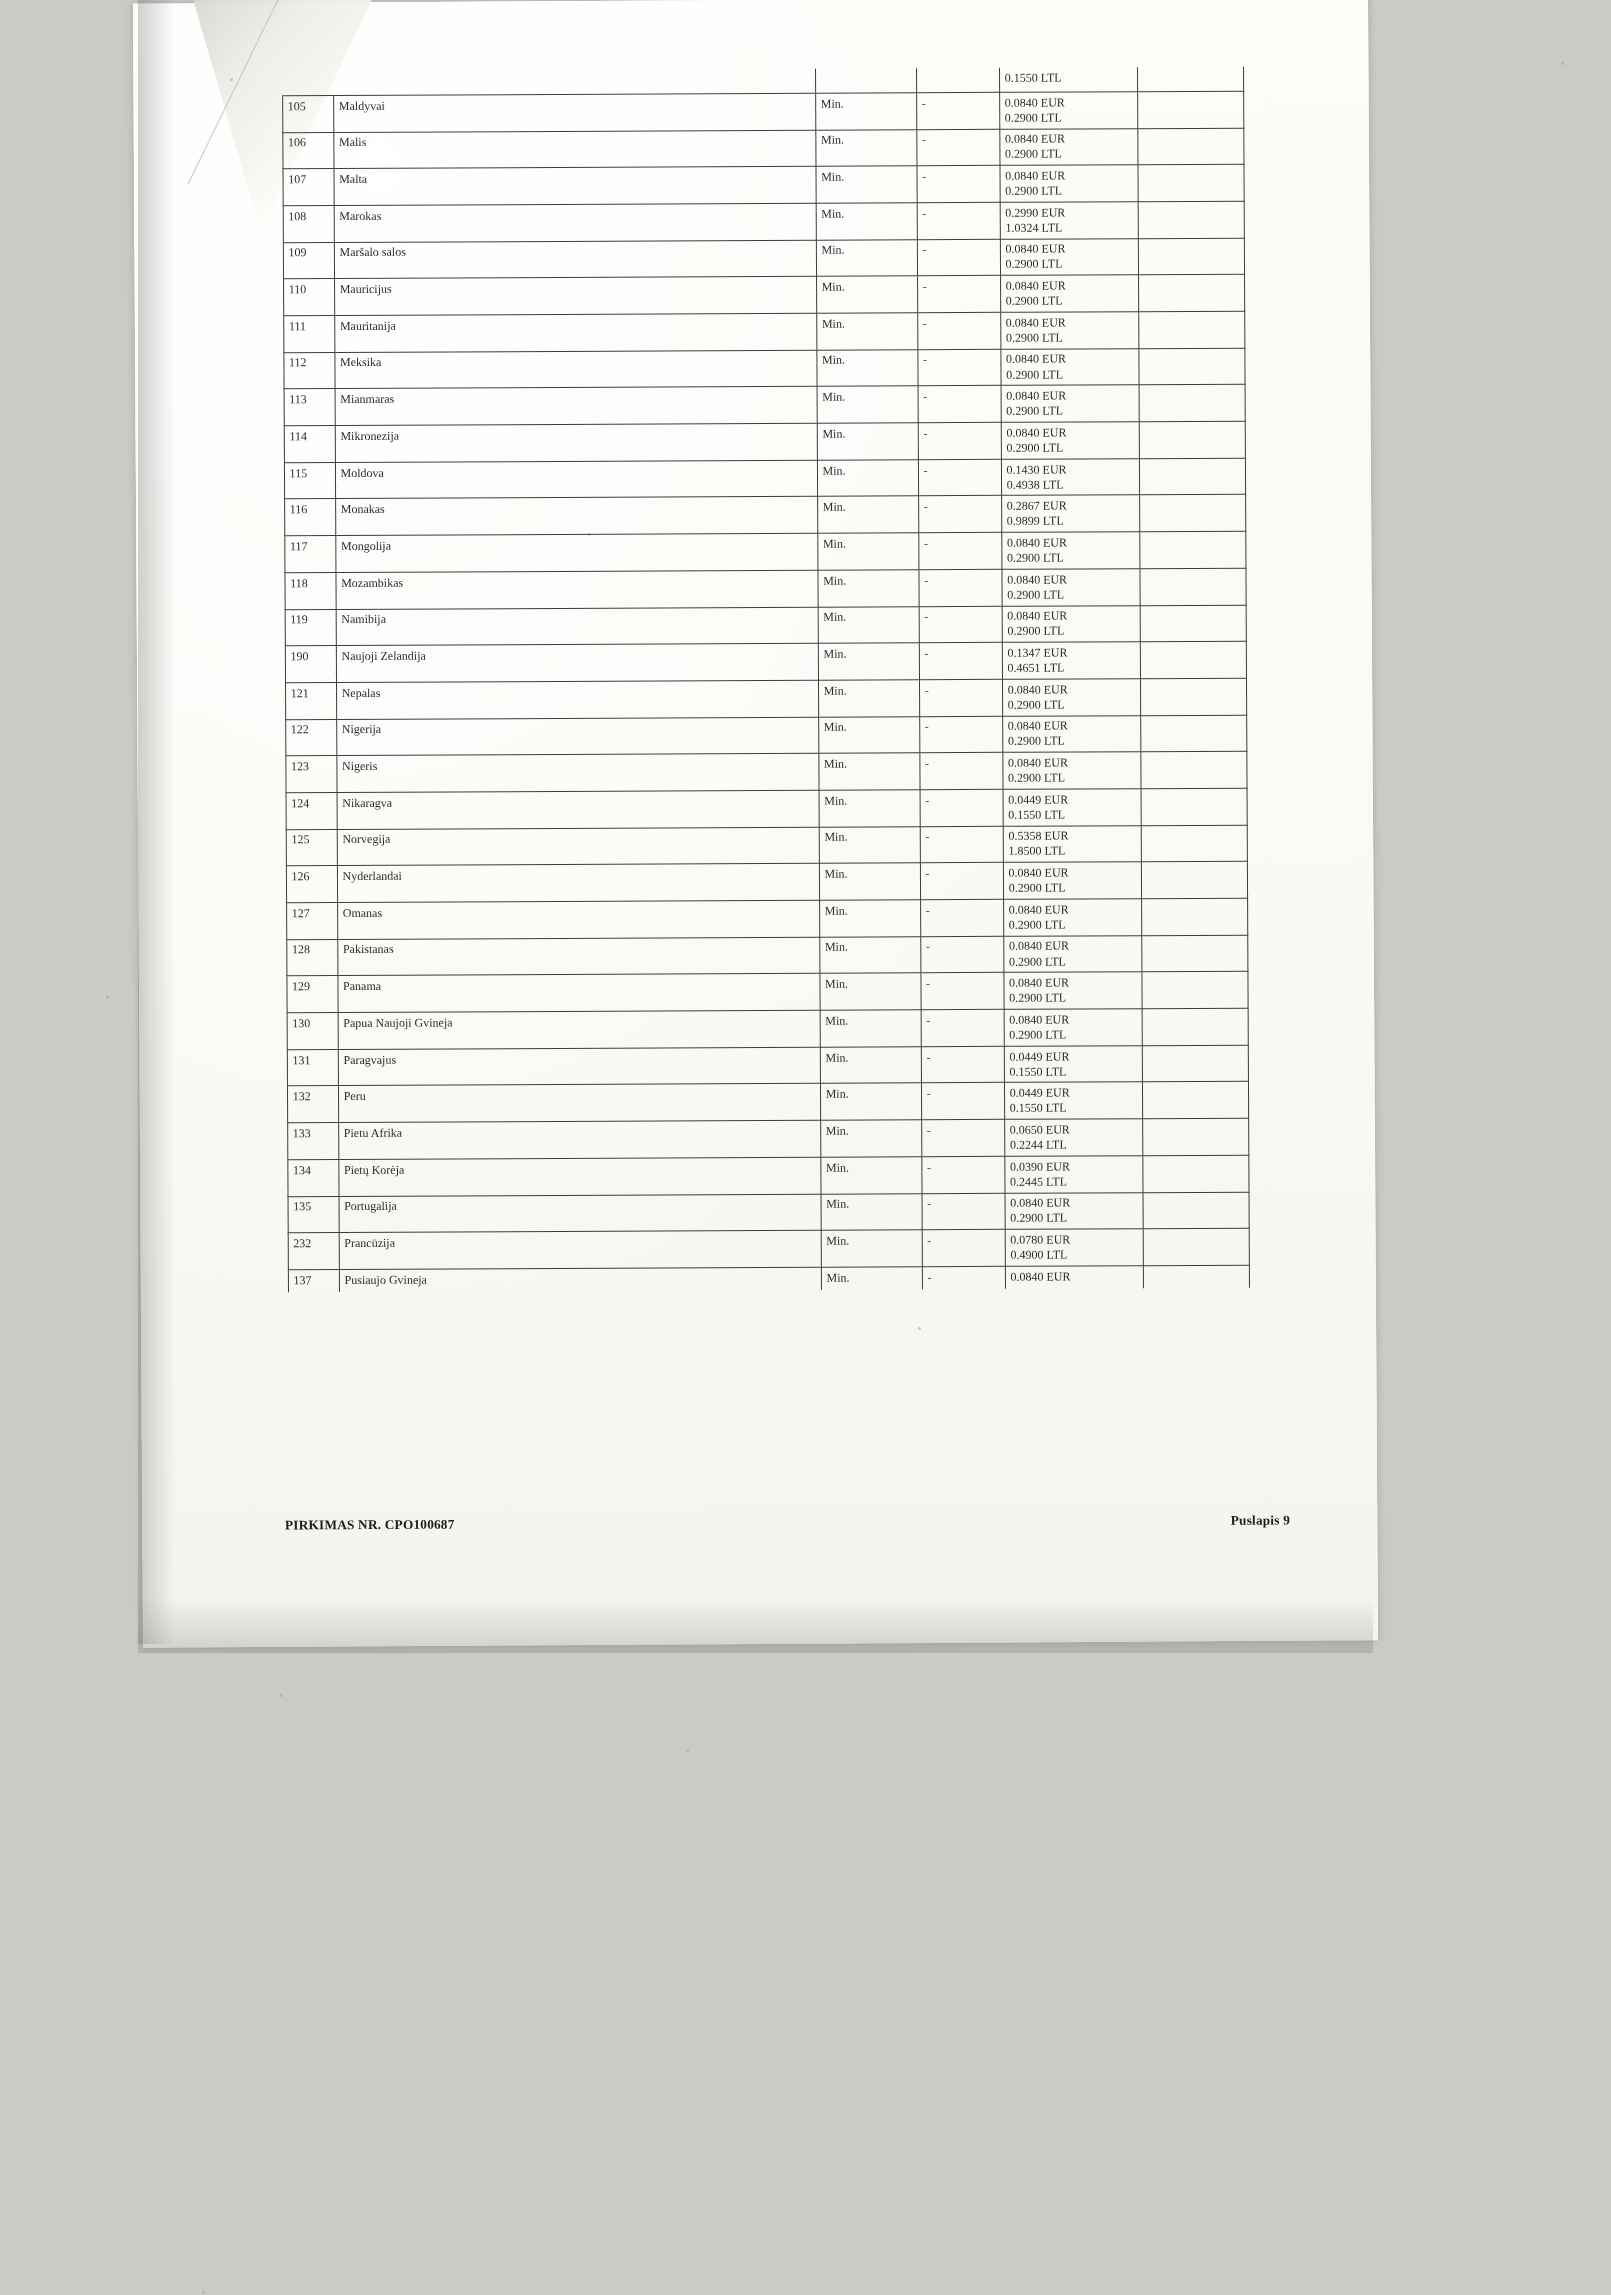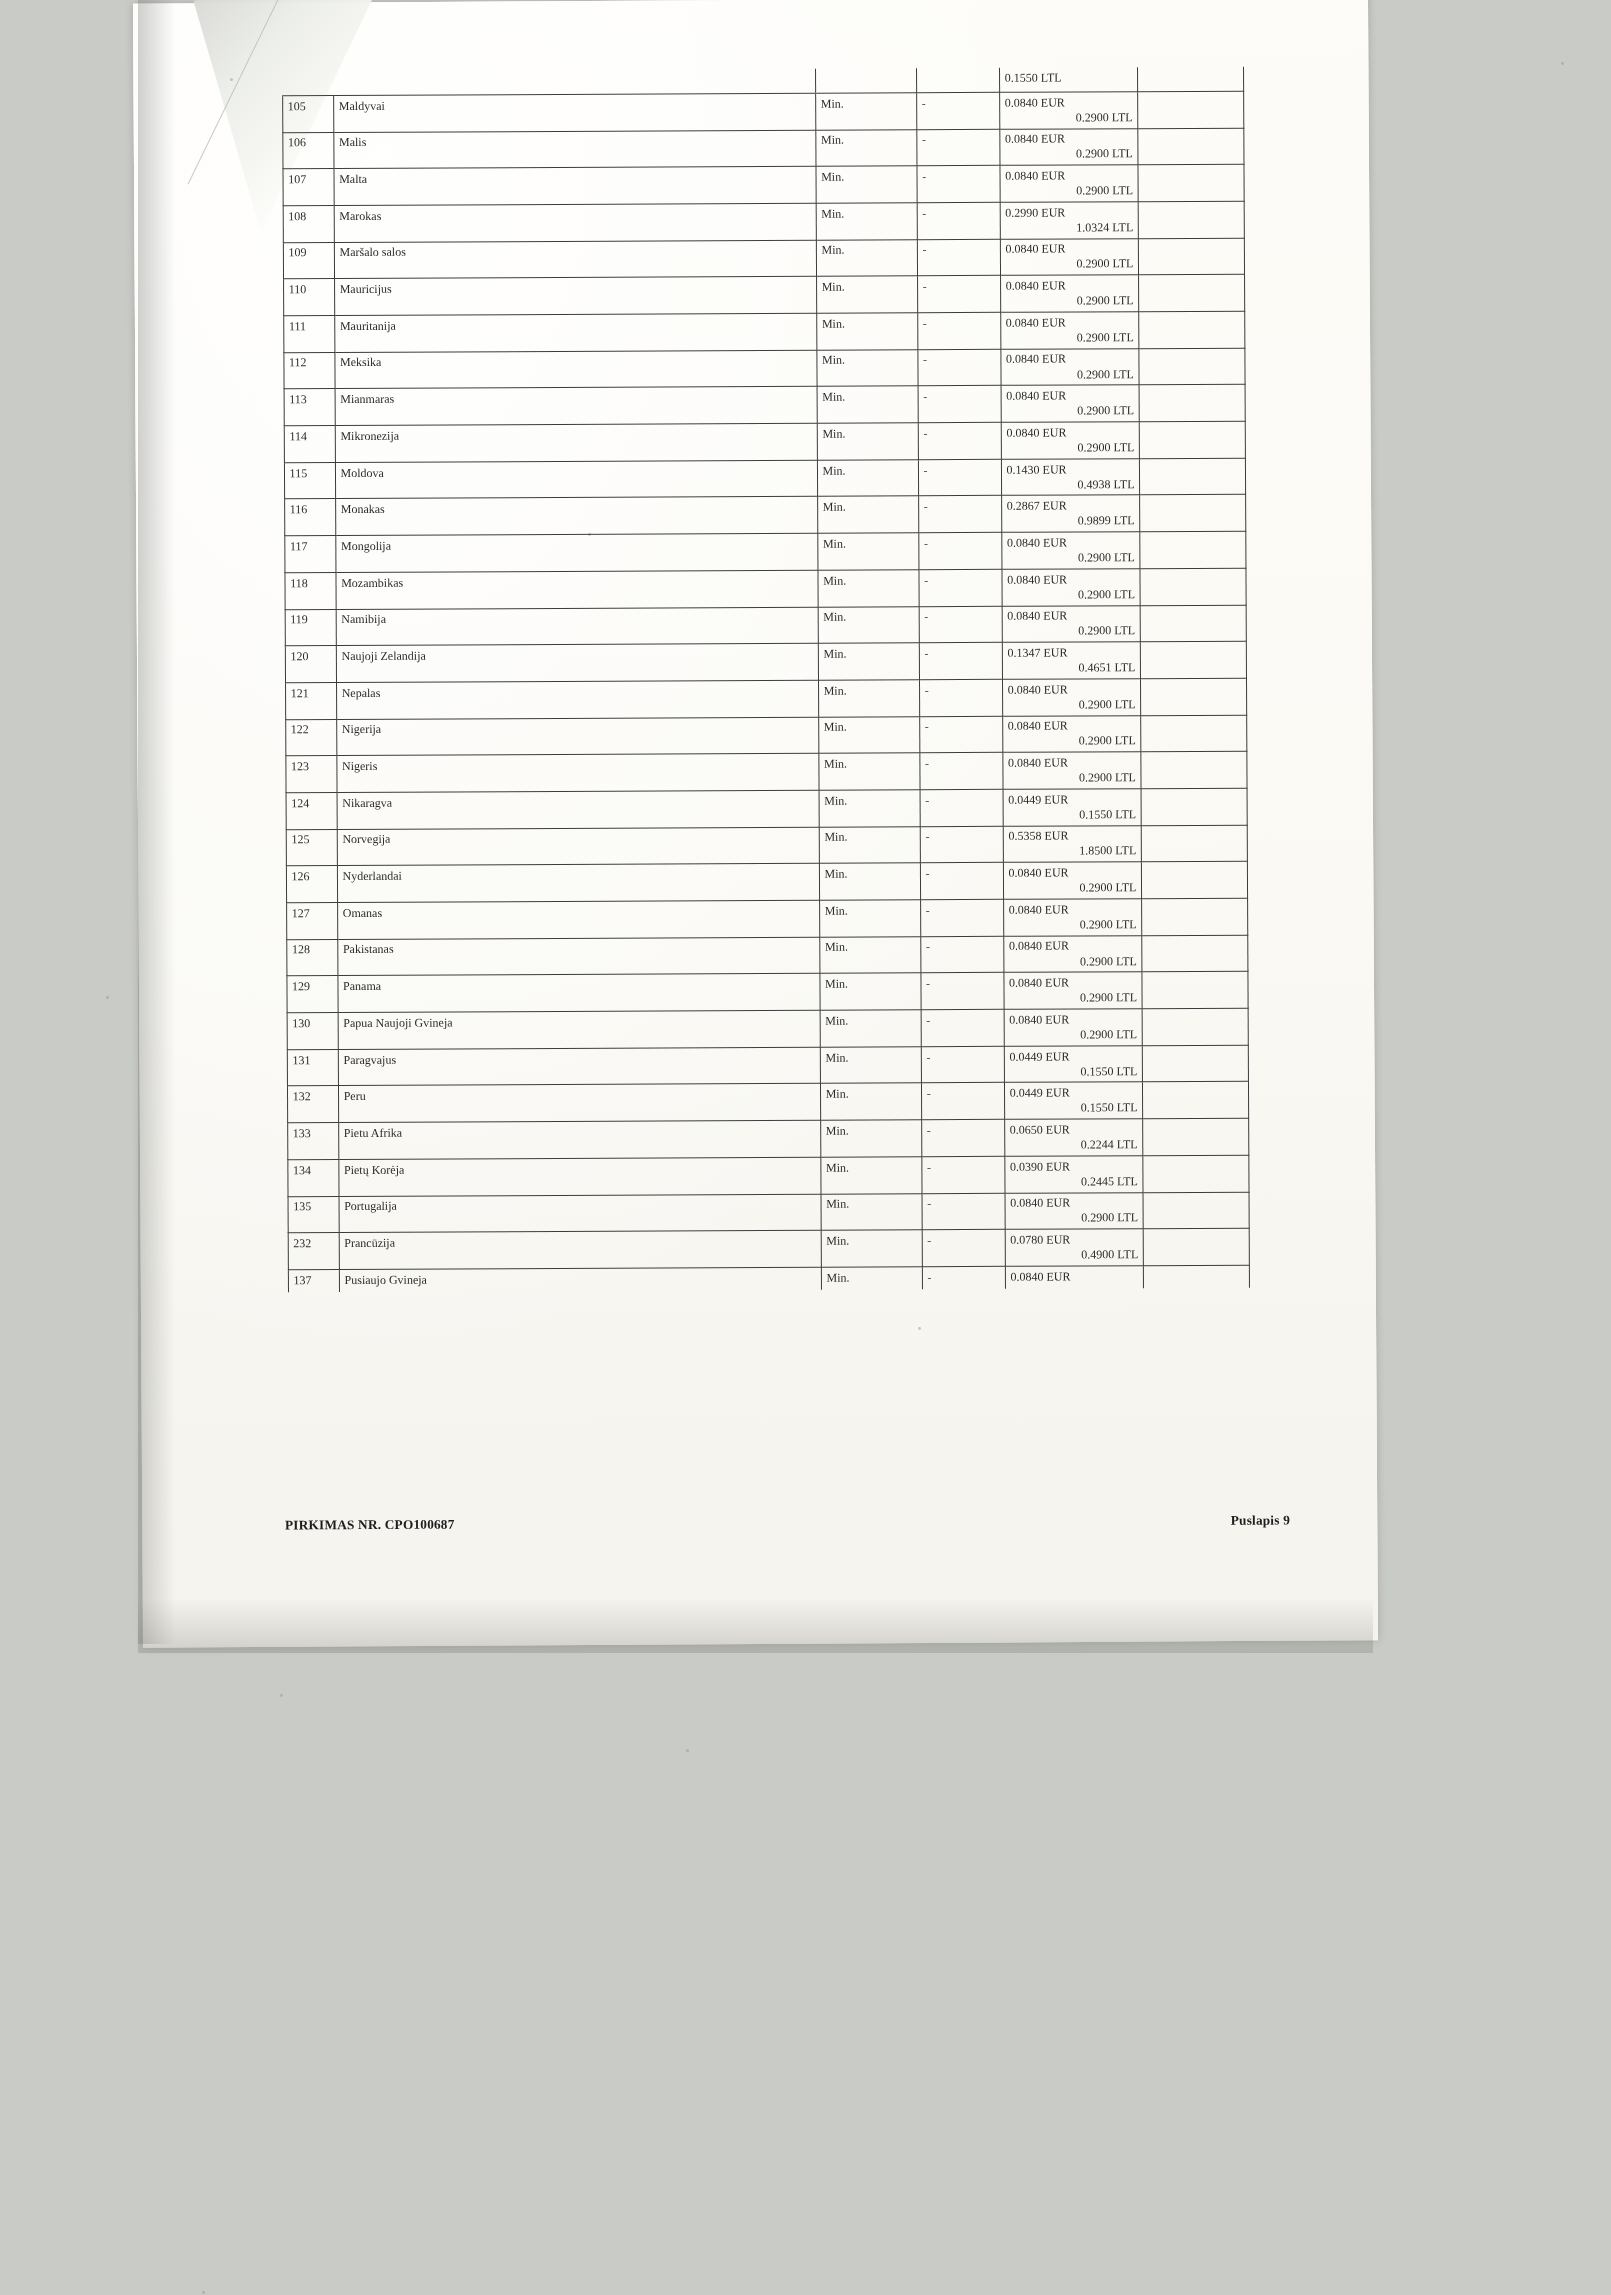--- a/index.html
+++ b/index.html
@@ -103,21 +103,21 @@
   .col-tail  { width: 106px; border-left: 0.9px solid #3c3c3c; }
 
   td.tail {
     border-top: none;
     border-bottom: none;
     border-right: 0.9px solid #3c3c3c;
     border-left: 0.9px solid #3c3c3c;
   }
 
   .price-line { display: block; white-space: nowrap; }
-  .price-line.second { margin-top: 0.9px; text-align: right; }
+  .price-line.second { margin-top: 0.9px; }
 
   
   tr.top-partial td {
     border-top: none;
     height: 17.4px;
   }
   tr.top-partial td.top-blank {
     border-left: none;
     border-right: none;
   }
@@ -354,21 +354,21 @@
           <td>Namibija</td>
           <td>Min.</td>
           <td>-</td>
           <td>
             <span class="price-line">0.0840 EUR</span>
             <span class="price-line second">0.2900 LTL</span>
           </td>
           <td class="tail"></td>
         </tr>
         <tr>
-          <td>120</td>
+          <td>190</td>
           <td>Naujoji Zelandija</td>
           <td>Min.</td>
           <td>-</td>
           <td>
             <span class="price-line">0.1347 EUR</span>
             <span class="price-line second">0.4651 LTL</span>
           </td>
           <td class="tail"></td>
         </tr>
         <tr>

